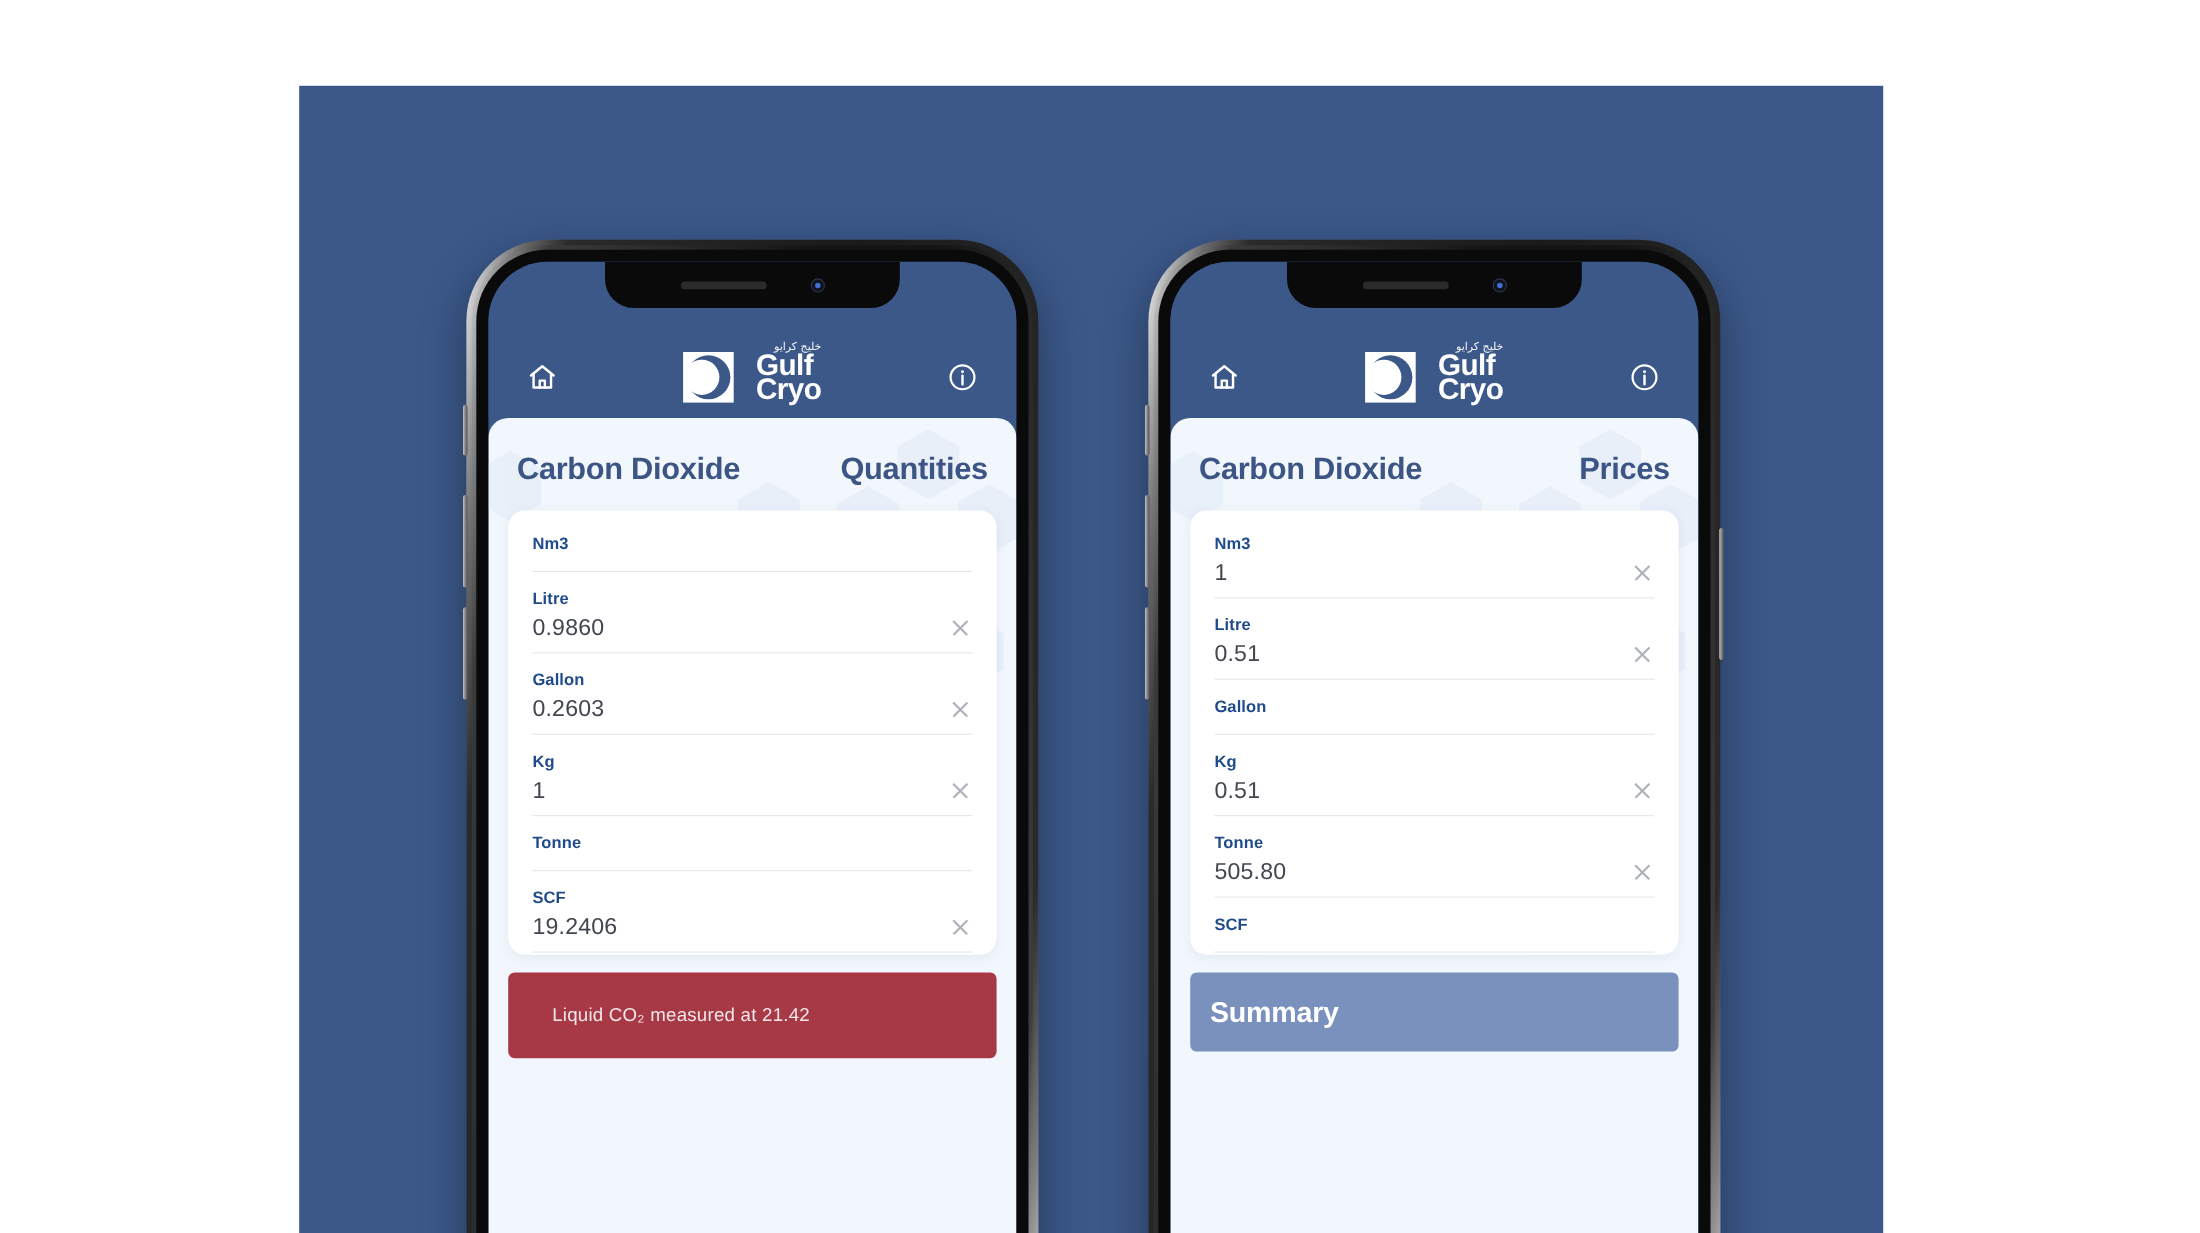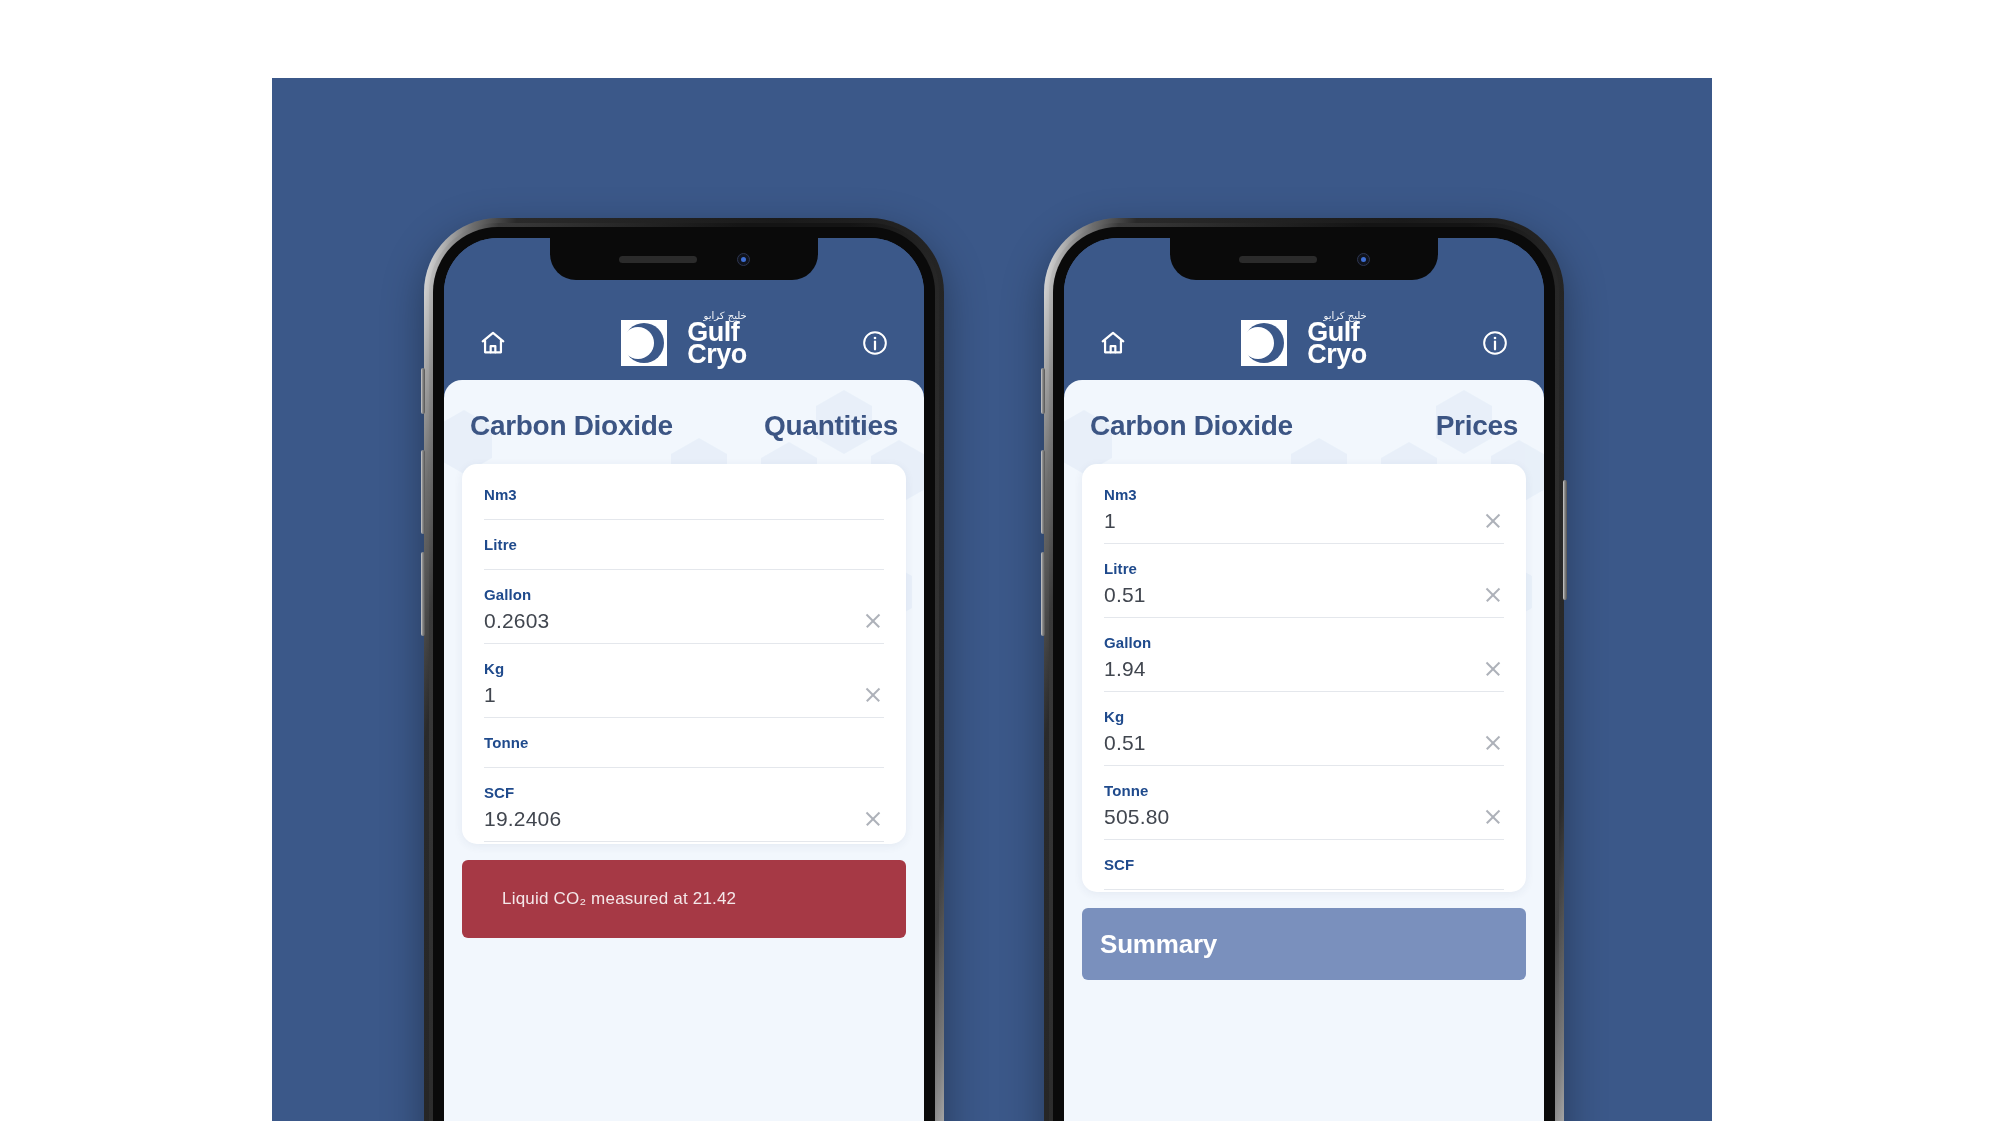--- a/index.html
+++ b/index.html
@@ -397,20 +397,24 @@
           <div class="sheet-title">Carbon Dioxide</div>
           <div class="sheet-mode">Quantities</div>
         </div>
 
         <div class="card">
           <div class="field">
             <div class="field-label">Nm3</div>
           </div>
           <div class="field">
             <div class="field-label">Litre</div>
+            <div class="field-row">
+              <div class="field-value">0.9860</div>
+              <div class="clear-x"></div>
+            </div>
           </div>
           <div class="field">
             <div class="field-label">Gallon</div>
             <div class="field-row">
               <div class="field-value">0.2603</div>
               <div class="clear-x"></div>
             </div>
           </div>
           <div class="field">
             <div class="field-label">Kg</div>
@@ -514,24 +518,20 @@
           </div>
           <div class="field">
             <div class="field-label">Litre</div>
             <div class="field-row">
               <div class="field-value">0.51</div>
               <div class="clear-x"></div>
             </div>
           </div>
           <div class="field">
             <div class="field-label">Gallon</div>
-            <div class="field-row">
-              <div class="field-value">1.94</div>
-              <div class="clear-x"></div>
-            </div>
           </div>
           <div class="field">
             <div class="field-label">Kg</div>
             <div class="field-row">
               <div class="field-value">0.51</div>
               <div class="clear-x"></div>
             </div>
           </div>
           <div class="field">
             <div class="field-label">Tonne</div>

